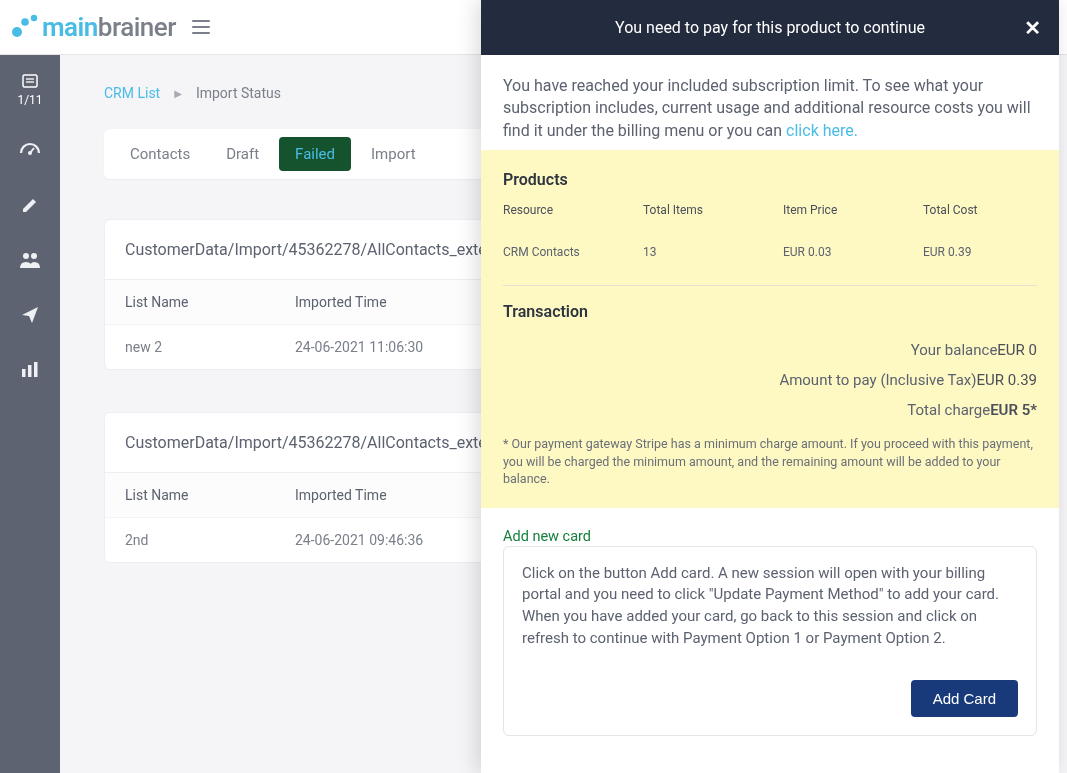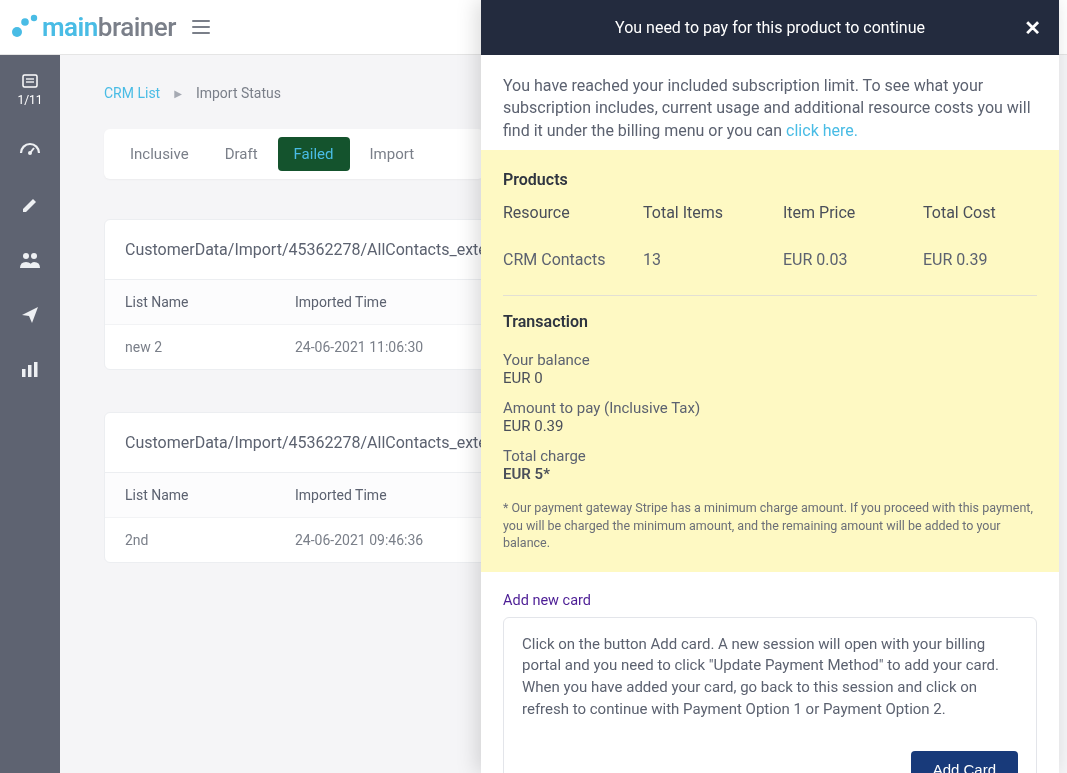--- a/index.html
+++ b/index.html
@@ -32,36 +32,36 @@
 .record-row.values { color: #7a7f89; }
 .record-col1 { width: 170px; }
 .panel { position: absolute; top: 0; right: 8px; width: 578px; height: 100%; background: #fff; box-shadow: -4px 0 20px rgba(0,0,0,0.15); display: flex; flex-direction: column; overflow-y: auto; }
 .panel-header { background: #232b3e; color: #fff; padding: 18px 22px; display: flex; align-items: center; justify-content: center; position: relative; }
 .panel-header .title { font-size: 16px; }
 .panel-close { position: absolute; right: 18px; top: 50%; transform: translateY(-50%); color: #fff; font-size: 20px; cursor: pointer; font-weight: bold; }
 .panel-notice { padding: 20px 22px 8px; font-size: 16px; color: #5c6270; line-height: 1.4; }
 .panel-notice a { color: #49bce5; text-decoration: none; }
 .panel-section { background: #fef9c3; padding: 20px 22px; }
 .sec-title { font-size: 16px; font-weight: 600; color: #2f3540; margin-bottom: 14px; }
-.prod-head, .prod-row { display: flex; font-size: 16px; }
+.prod-head, .prod-row { display: flex; font-size: 12px; }
 .prod-head { color: #4a4f5a; margin-bottom: 18px; }
 .prod-row { color: #5c6270; padding: 10px 0; }
 .pcol1 { width: 140px; }
 .pcol2 { width: 140px; }
 .pcol3 { width: 140px; }
 .pcol4 { flex: 1; }
 .panel-divider { height: 1px; background: #e3e0d4; margin: 16px 0; }
-.tx-row { display: flex; justify-content: flex-end; font-size: 15px; color: #5c6270; padding: 6px 0; flex-direction: column; }
+.tx-row { display: flex; justify-content: flex-end; font-size: 15px; color: #5c6270; padding: 6px 0; }
 .tx-row .lbl { max-width: 300px; }
 .tx-row .val { color: #4a4f5a; }
 .tx-row.bold .val { font-weight: 600; }
 .fine { font-size: 12.5px; color: #6b6f78; line-height: 1.4; margin-top: 10px; }
 .pay-method { padding: 20px 22px; }
 .pay-method h3 { font-size: 16px; font-weight: 600; color: #2f3540; margin-bottom: 24px; }
-.add-card-label { font-size: 14.5px; color: #4c1d95; margin-bottom: 8px; }
+.add-card-label { font-size: 14.5px; color: #15803d; margin-bottom: 1px; }
 .card-box { border: 1px solid #e3e5ea; border-radius: 6px; padding: 16px 18px 18px; }
 .card-text { font-size: 15px; color: #5c6270; line-height: 1.45; margin-bottom: 30px; }
 .add-card-btn { background: #183a7a; color: #fff; border: none; padding: 10px 22px; font-size: 15px; border-radius: 4px; cursor: pointer; float: right; }
 .add-card-btn::after { content: ""; display: block; clear: both; }
 </style>
 </head>
 <body>
 
 <div class="header">
   <div class="logo">
@@ -126,21 +126,21 @@
   </div>
 
   <div class="main">
     <div class="breadcrumb">
       <a href="#">CRM List</a>
       <span class="sep">▶</span>
       <span class="cur">Import Status</span>
     </div>
 
     <div class="tabs">
-      <div class="tab">Inclusive</div>
+      <div class="tab">Contacts</div>
       <div class="tab">Draft</div>
       <div class="tab active">Failed</div>
       <div class="tab">Import</div>
     </div>
 
     <div class="records">
       <div class="record">
         <div class="record-header">CustomerData/Import/45362278/AllContacts_exter</div>
         <div class="record-row labels">
           <div class="record-col1">List Name</div>

